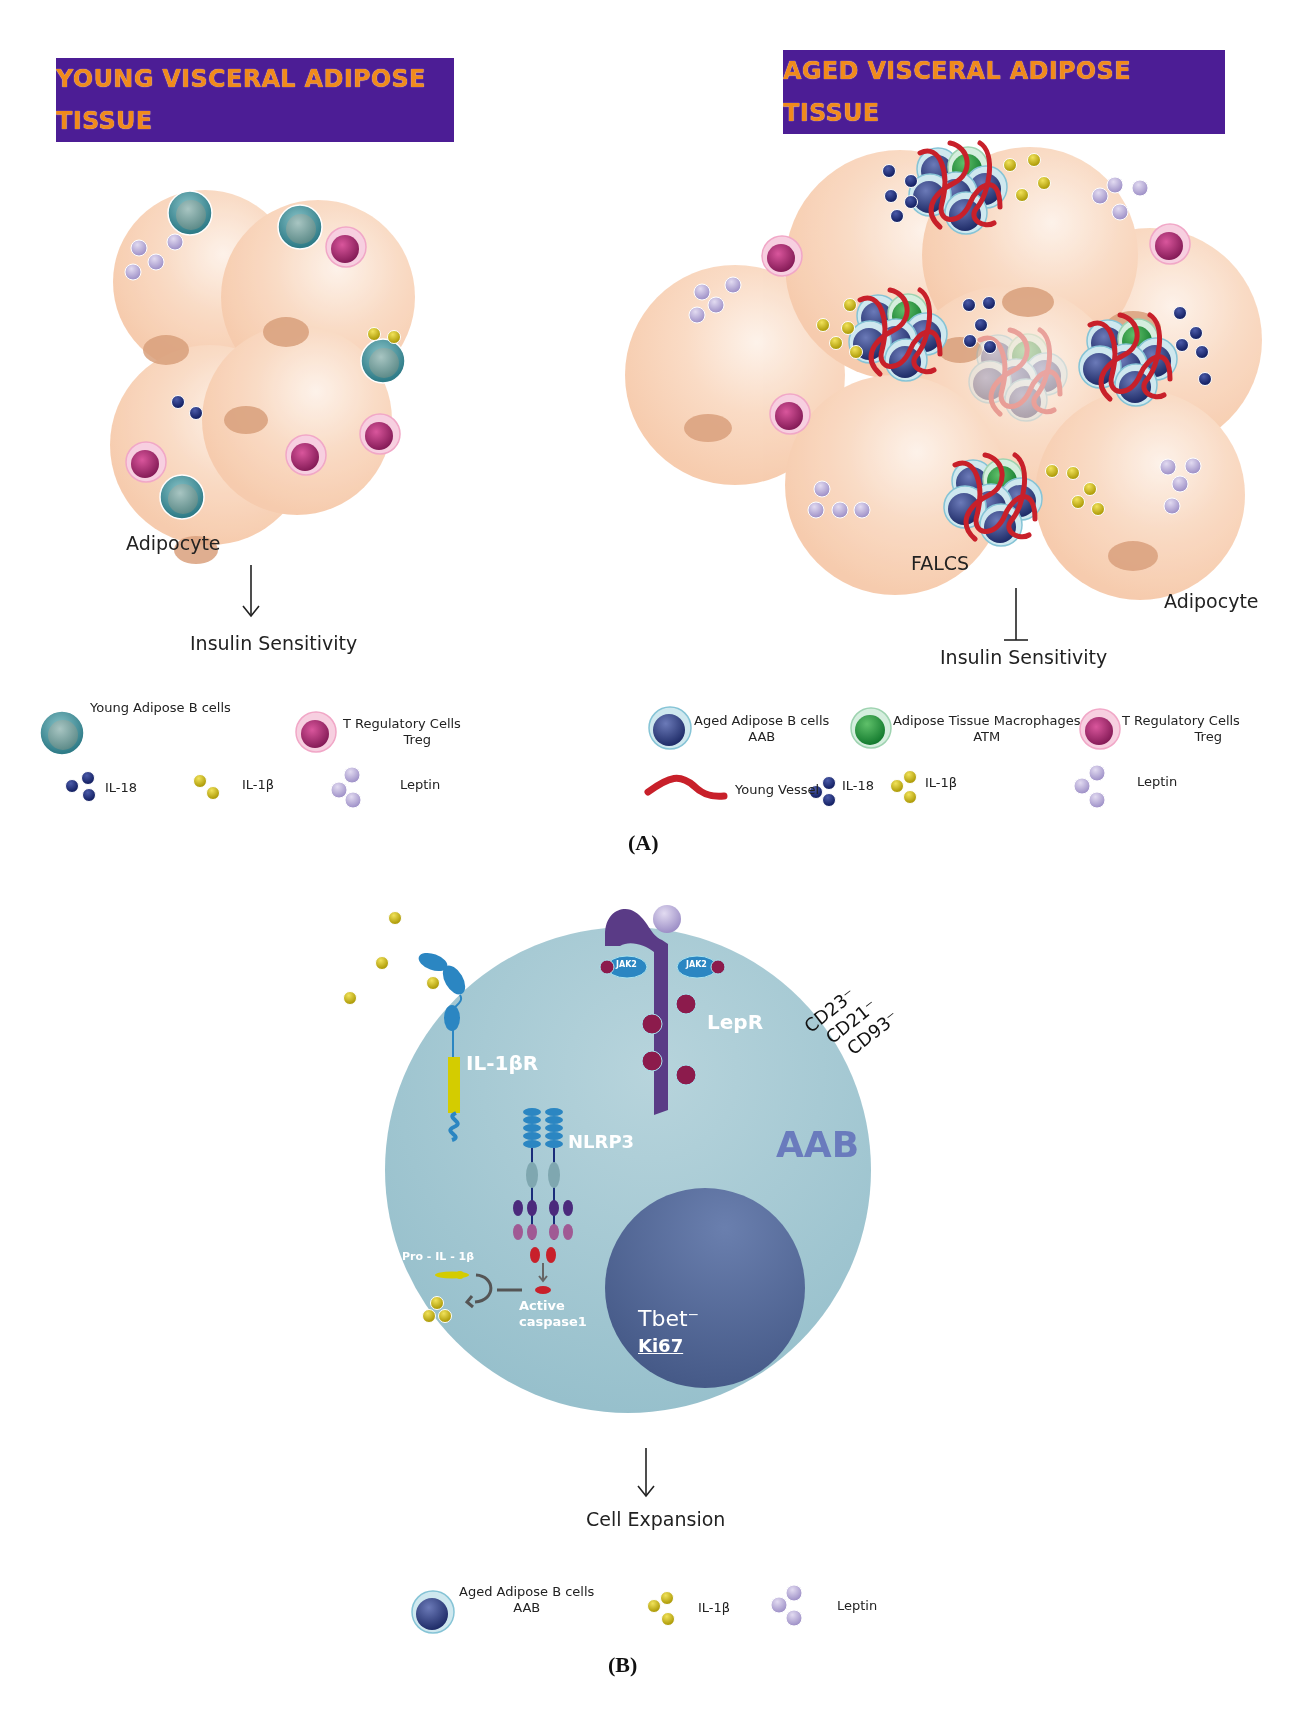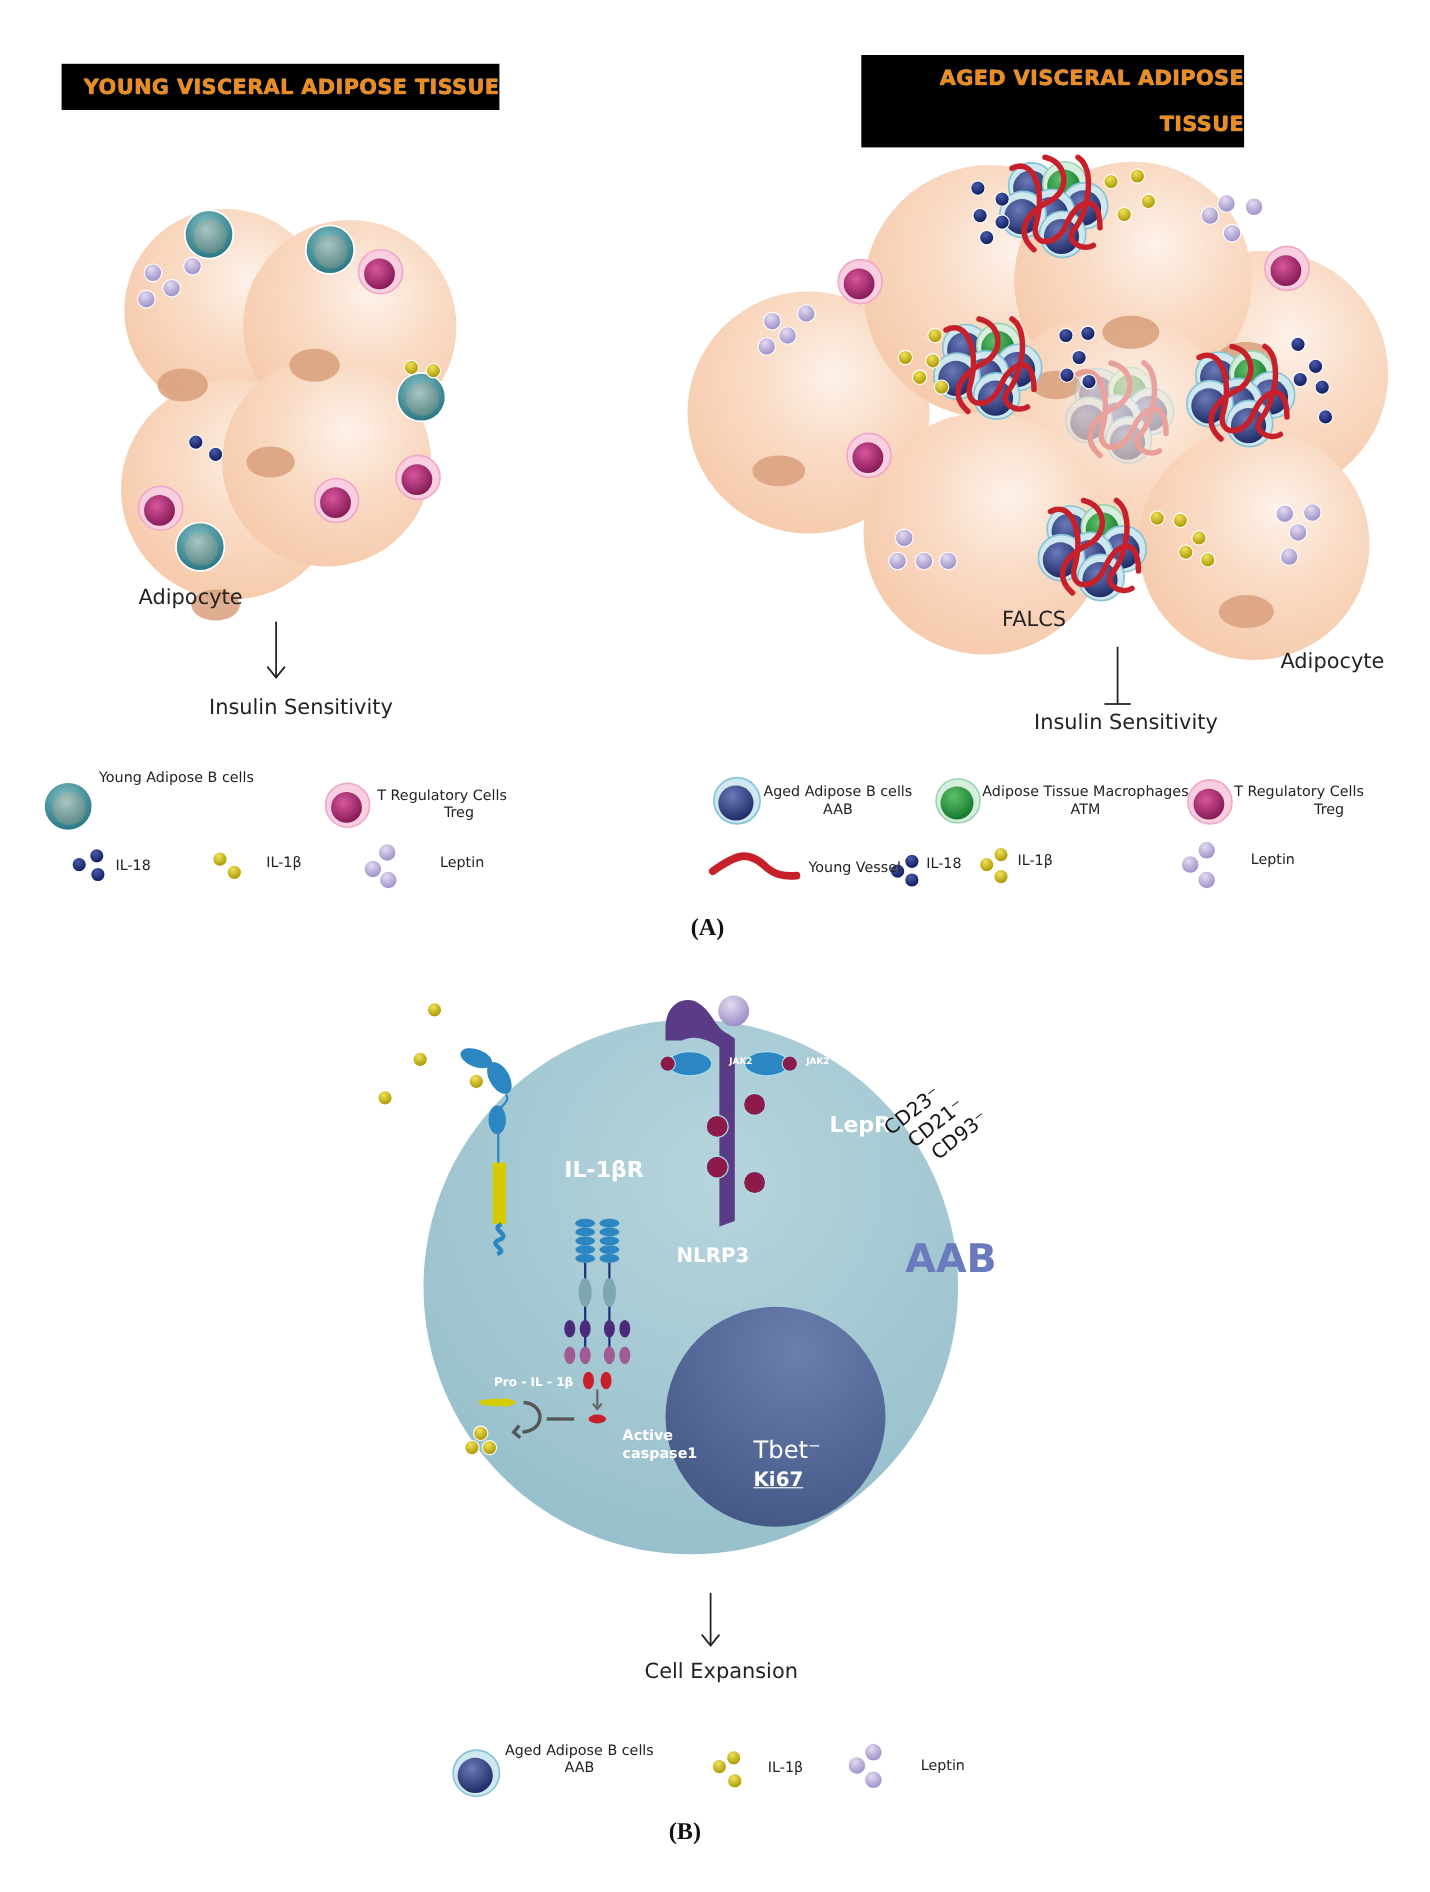--- a/index.html
+++ b/index.html
@@ -1,23 +1,23 @@
 <!DOCTYPE html>
 <html><head>
 <meta charset="utf-8">
 <style>
   html, body { margin:0; padding:0; background:#ffffff; }
   body { width:1300px; height:1720px; position:relative; overflow:hidden; font-family:"DejaVu Sans", sans-serif; color:#222; }
   .abs { position:absolute; }
-  .banner { position:absolute; background:#000000; color:#f08a1c; font-family:"DejaVu Sans", sans-serif; font-weight:bold; font-size:19px; letter-spacing:0.3px; text-align:right; line-height:42px; text-shadow: 0 0 1px #fff; }
+  .banner { position:absolute; background:#4c1d95; color:#f08a1c; font-family:"DejaVu Sans", sans-serif; font-weight:bold; font-size:24px; letter-spacing:0.3px; text-align:left; line-height:42px; text-shadow: 0 0 1px #fff; }
   .lbl { position:absolute; font-size:19px; color:#222; white-space:nowrap;margin-left:28px; }
   .leg { position:absolute; font-size:13px; color:#222; white-space:nowrap; line-height:16px; }
   .leg b { display:block; text-align:center; font-weight:normal; }
   .panel-label { position:absolute; font-family:"Liberation Serif", serif; font-weight:bold; font-size:22px; color:#111; }
-  .celltxt { position:absolute; color:#ffffff; font-weight:bold; white-space:nowrap;margin-left:47px; }
+  .celltxt { position:absolute; color:#ffffff; font-weight:bold; white-space:nowrap; }
 </style>
 </head>
 <body>
 
 <svg class="abs" style="left:0;top:0" width="1300" height="1720" viewBox="0 0 1300 1720">
   <defs>
     <radialGradient id="gAdipo" cx="60%" cy="35%" r="65%">
       <stop offset="0" stop-color="#fdf0e6"></stop>
       <stop offset="0.5" stop-color="#f9d5bb"></stop>
       <stop offset="1" stop-color="#f5c3a0"></stop>
@@ -379,21 +379,21 @@
       <use href="#il1b" x="668" y="1619"></use>
     </g>
   <g>
       <use href="#lep" x="779" y="1605"></use>
       <use href="#lep" x="794" y="1593"></use>
       <use href="#lep" x="794" y="1618"></use>
     </g>
 </svg>
 
 <div class="banner" style="left:56px;top:58px;width:398px;">YOUNG VISCERAL ADIPOSE TISSUE</div>
-<div class="banner" style="left:783px;top:50px;width:348px;">AGED VISCERAL ADIPOSE TISSUE</div>
+<div class="banner" style="left:783px;top:50px;width:442px;">AGED VISCERAL ADIPOSE TISSUE</div>
 
 <div class="lbl" style="left:98px;top:532px;">Adipocyte</div>
 <div class="lbl" style="left:162px;top:632px;">Insulin Sensitivity</div>
 <div class="lbl" style="left:883px;top:552px;">FALCS</div>
 <div class="lbl" style="left:1136px;top:590px;">Adipocyte</div>
 <div class="lbl" style="left:912px;top:646px;">Insulin Sensitivity</div>
 
 <div class="leg" style="left:90px;top:700px;">Young Adipose B cells</div>
 <div class="leg" style="left:343px;top:716px;"><span>T Regulatory Cells</span><b style="text-align:right;padding-right:30px;">Treg</b></div>
 <div class="leg" style="left:105px;top:780px;">IL-18</div>

